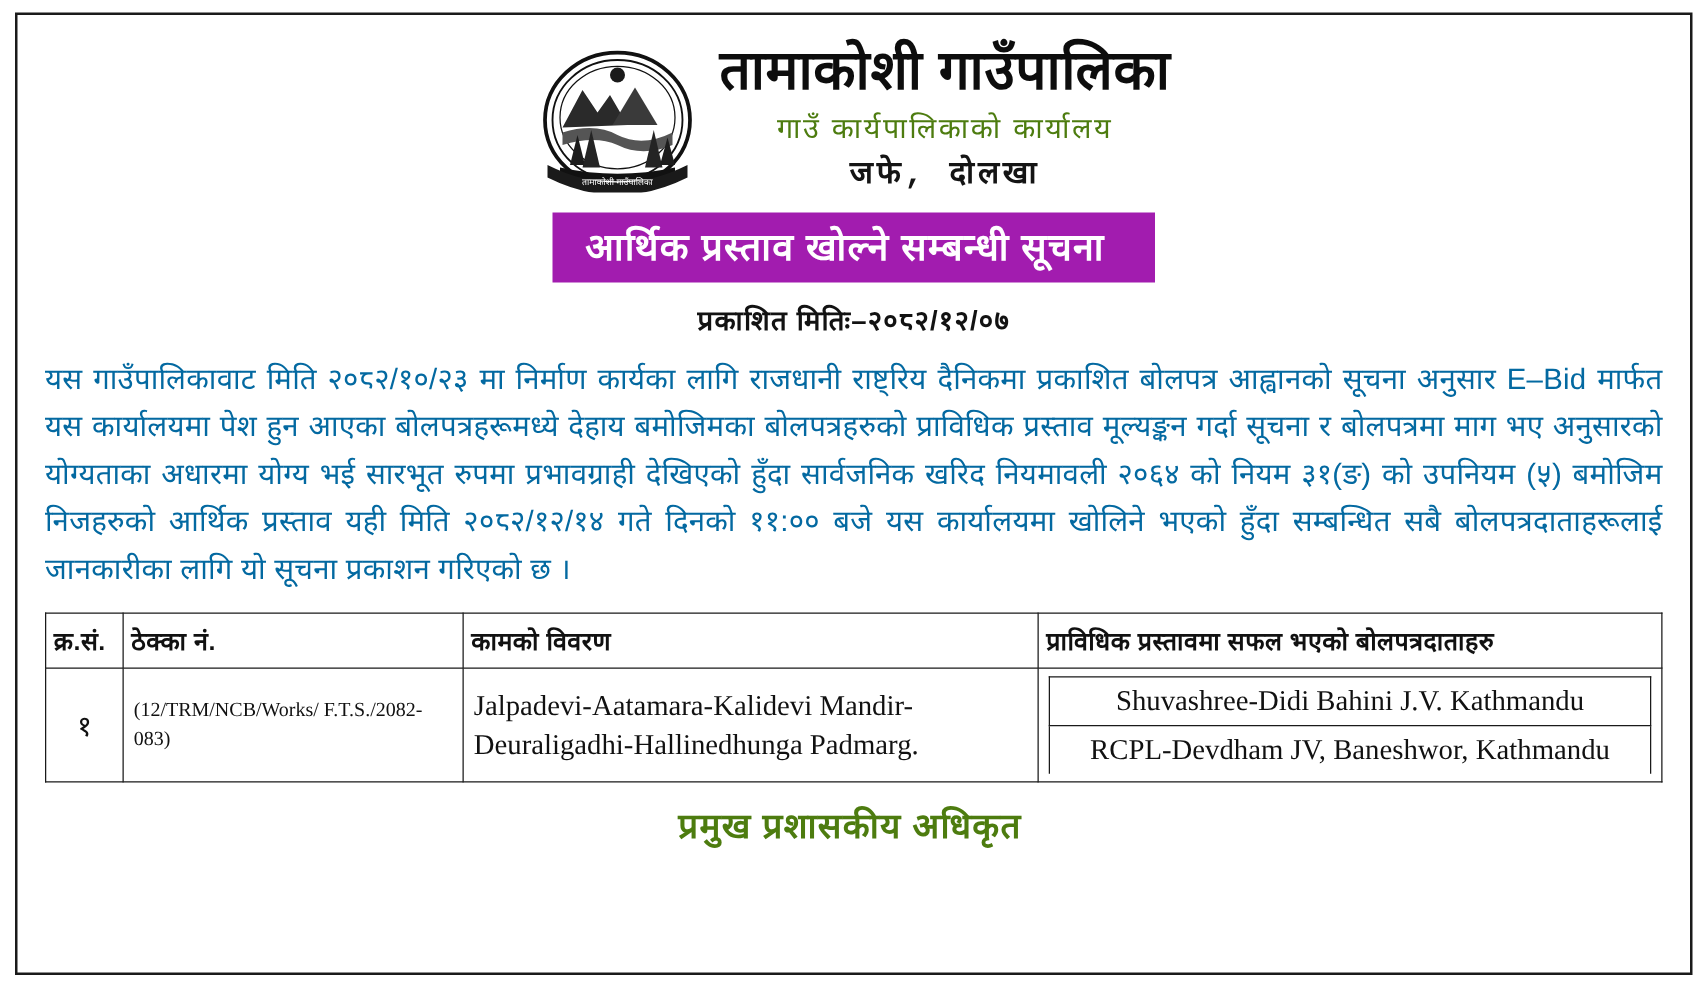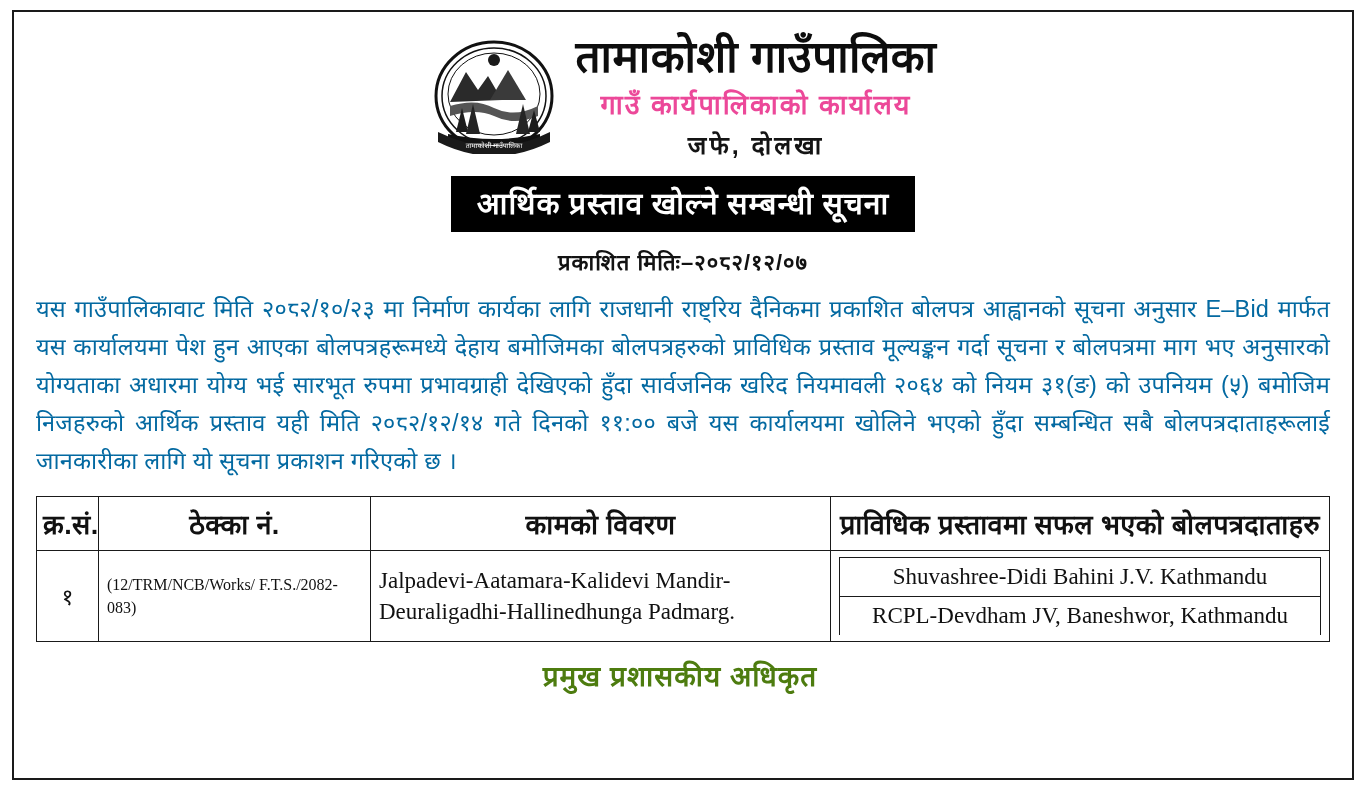--- a/index.html
+++ b/index.html
@@ -52,51 +52,51 @@
   .org-name {
     font-family: "Liberation Sans", sans-serif;
     font-weight: bold;
     font-size: 44px;
     line-height: 1.06;
     letter-spacing: 0.5px;
     color: #0d0d0d;
   }
   .org-sub1 {
     font-family: "Liberation Sans", sans-serif;
-    font-weight: bold;
-    font-size: 27px;
+    font-weight: normal;
+    font-size: 23px;
     line-height: 1.35;
     letter-spacing: 2px;
     margin-top: 6px;
-    color: #ec4899;
+    color: #4d7c0f;
   }
   .org-sub2 {
-    font-family: Liberation Sans, sans-serif;
+    font-family: Liberation Mono, monospace;
     font-weight: bold;
     font-size: 25px;
     line-height: 1.3;
     letter-spacing: 3px;
     margin-top: 6px;
     color: #141414;
   }
 
   
   .banner-row {
     display: flex;
     justify-content: center;
     margin-top: 14px;
   }
   .banner {
-    background: #000000;
+    background: #a21caf;
     color: #ffffff;
-    font-family: Liberation Serif, serif;
+    font-family: Liberation Sans, sans-serif;
     font-weight: bold;
     font-size: 30px;
     letter-spacing: 1px;
-    padding: 6px 26px 9px 26px;
+    padding: 6px 40px 9px 26px;
     white-space: nowrap;
   }
 
   .pub-date {
     text-align: center;
     font-family: "Liberation Sans", sans-serif;
     font-weight: bold;
     font-size: 22px;
     letter-spacing: 1px;
     margin-top: 14px;
@@ -124,22 +124,22 @@
   }
   table.notice-table th,
   table.notice-table td {
     border: 1.6px solid #1a1a1a;
     padding: 6px 8px;
     vertical-align: middle;
   }
   table.notice-table th {
     font-family: "Liberation Sans", sans-serif;
     font-weight: bold;
-    font-size: 27px;
-    text-align: center;
+    font-size: 20px;
+    text-align: left;
     letter-spacing: 0.4px;
     padding: 8px 6px;
   }
   td.sn {
     text-align: center;
     font-family: "Liberation Sans", sans-serif;
     font-size: 23px;
     font-weight: normal;
   }
   td.contract {

